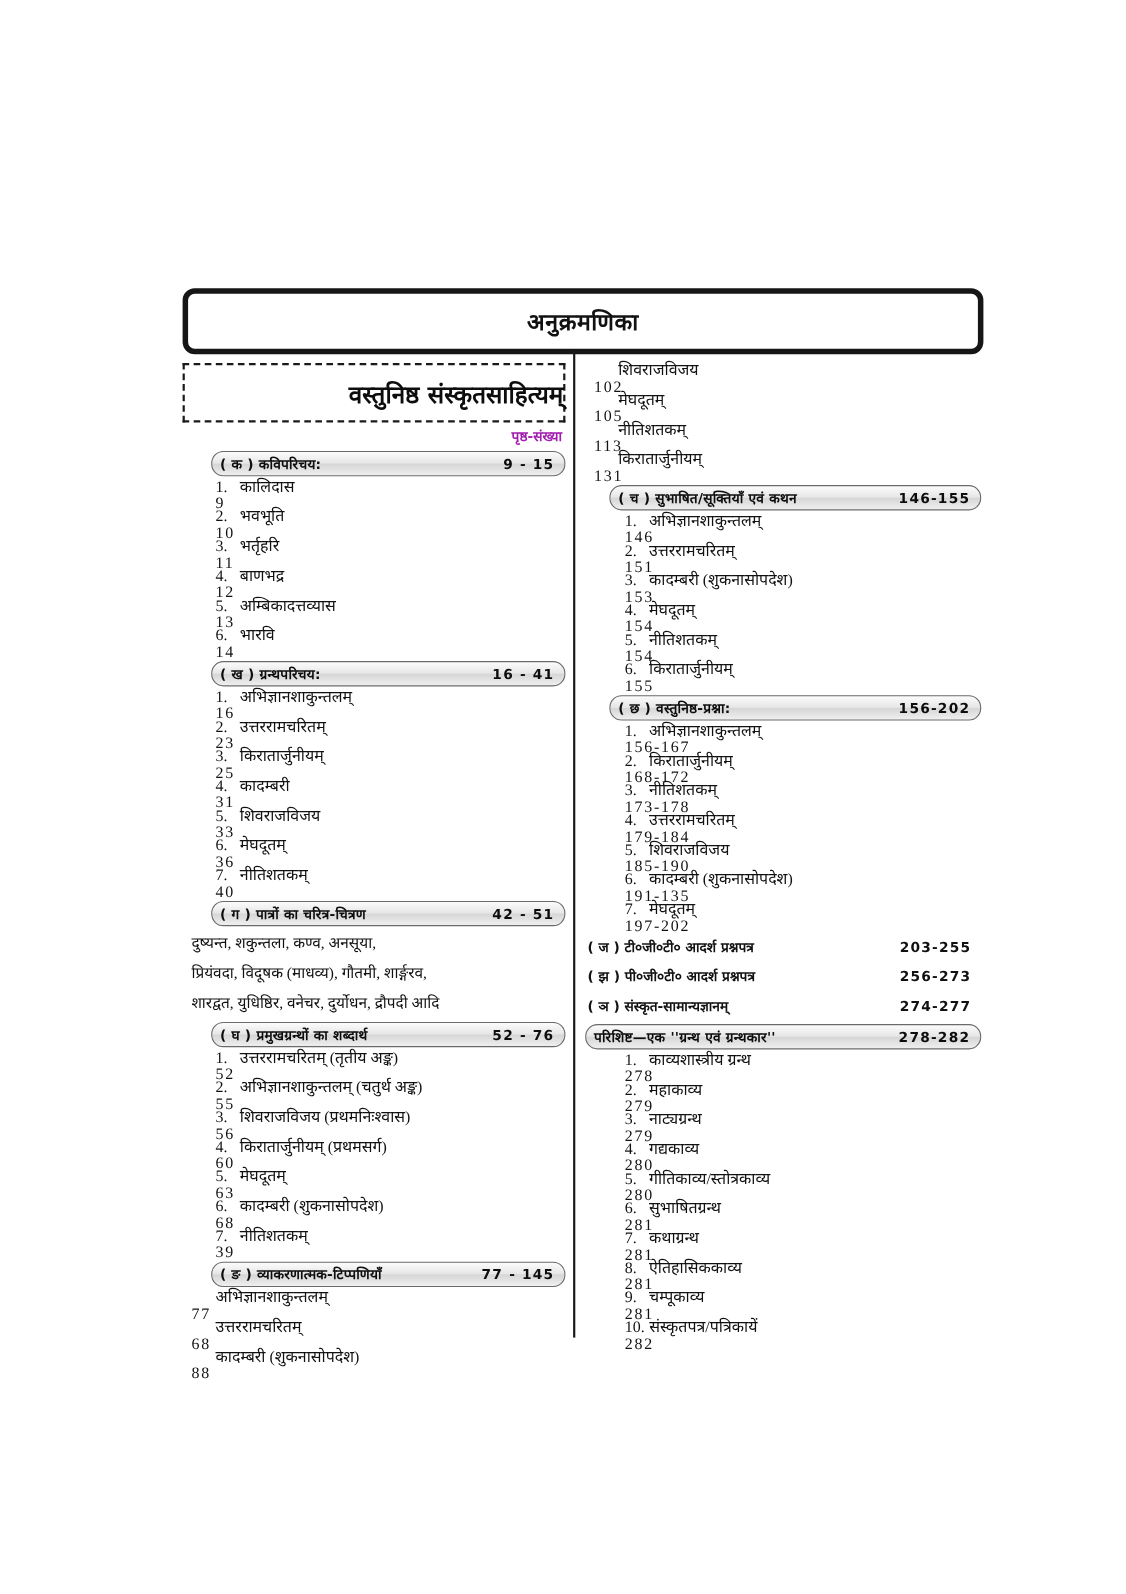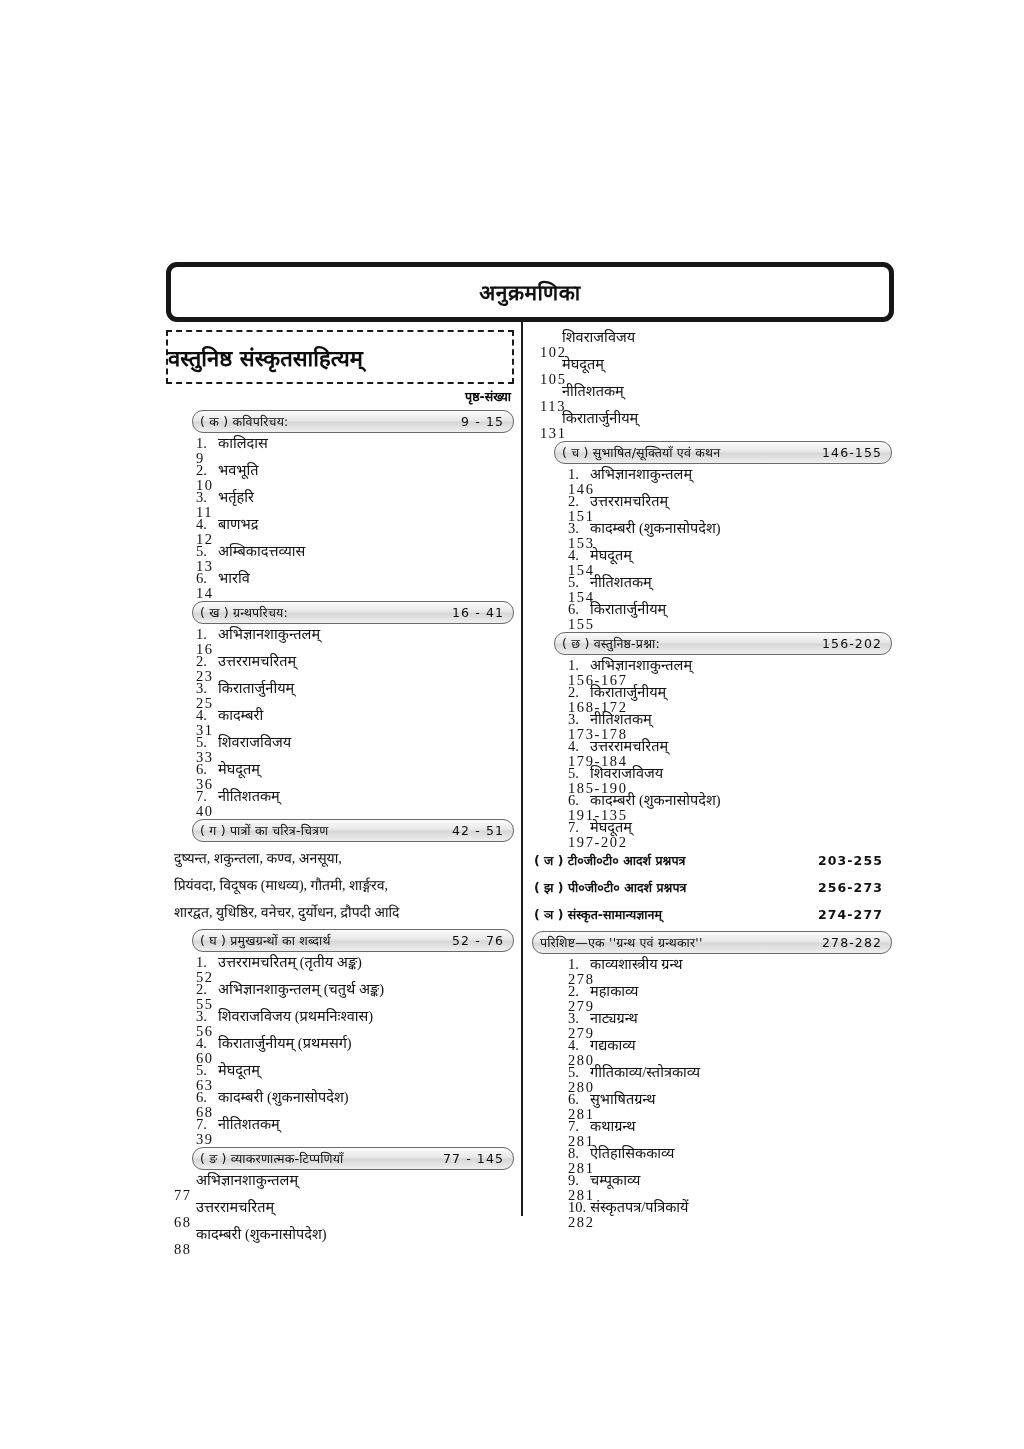--- a/index.html
+++ b/index.html
@@ -65,55 +65,55 @@
   .col-right { left: 532px; width: 360px; }
 
   
   .dashed-box {
     box-sizing: border-box;
     width: 348px;
     height: 54px;
     border: 2px dashed #1a1a1a;
     display: flex;
     align-items: center;
-    justify-content: flex-start;
+    justify-content: flex-end;
     margin-bottom: 4px;
   }
   .dashed-box .dashed-text {
     font-family: "DejaVu Sans", sans-serif;
     font-weight: bold;
     font-size: 22px;
     color: #0d0d0d;
     white-space: nowrap;
   }
 
   
   .page-caption {
     text-align: right;
     font-family: "DejaVu Sans", sans-serif;
     font-weight: bold;
     font-size: 12.5px;
-    color: #000000;
+    color: #a21caf;
     padding-right: 3px;
     margin-bottom: 5px;
   }
 
   
   .pill {
     box-sizing: border-box;
     display: flex;
     align-items: center;
     justify-content: space-between;
     height: 23px;
     border: 1px solid #6a6a6a;
     border-radius: 11px;
     background: linear-gradient(to bottom, #fcfcfc 0%, #e6e6e6 48%, #d6d6d6 52%, #efefef 100%);
     padding: 0 9px 0 7px;
     font-family: "DejaVu Sans", sans-serif;
-    font-weight: normal;
+    font-weight: bold;
     font-size: 12.5px;
     color: #0d0d0d;
     margin: 3px 0 3px 0;
     white-space: nowrap;
   }
   .pill .pill-label { letter-spacing: 0.2px; }
   .pill .pill-pages { letter-spacing: 1.1px; }
 
   .col-left  .pill { margin-left: 26px; width: 322px; }
   .col-right .pill { margin-left: 22px; width: 338px; }

